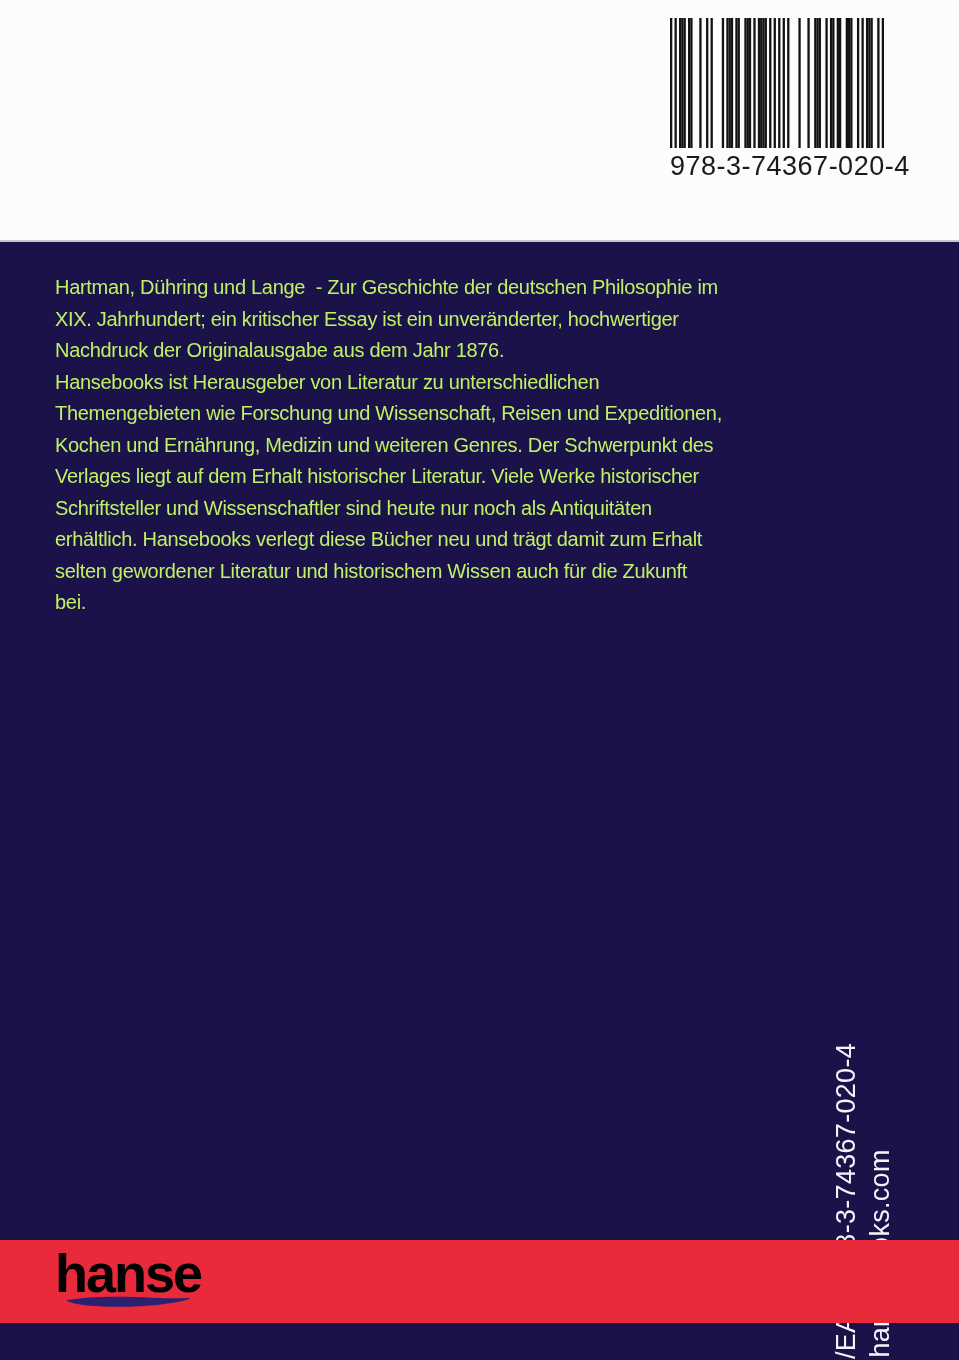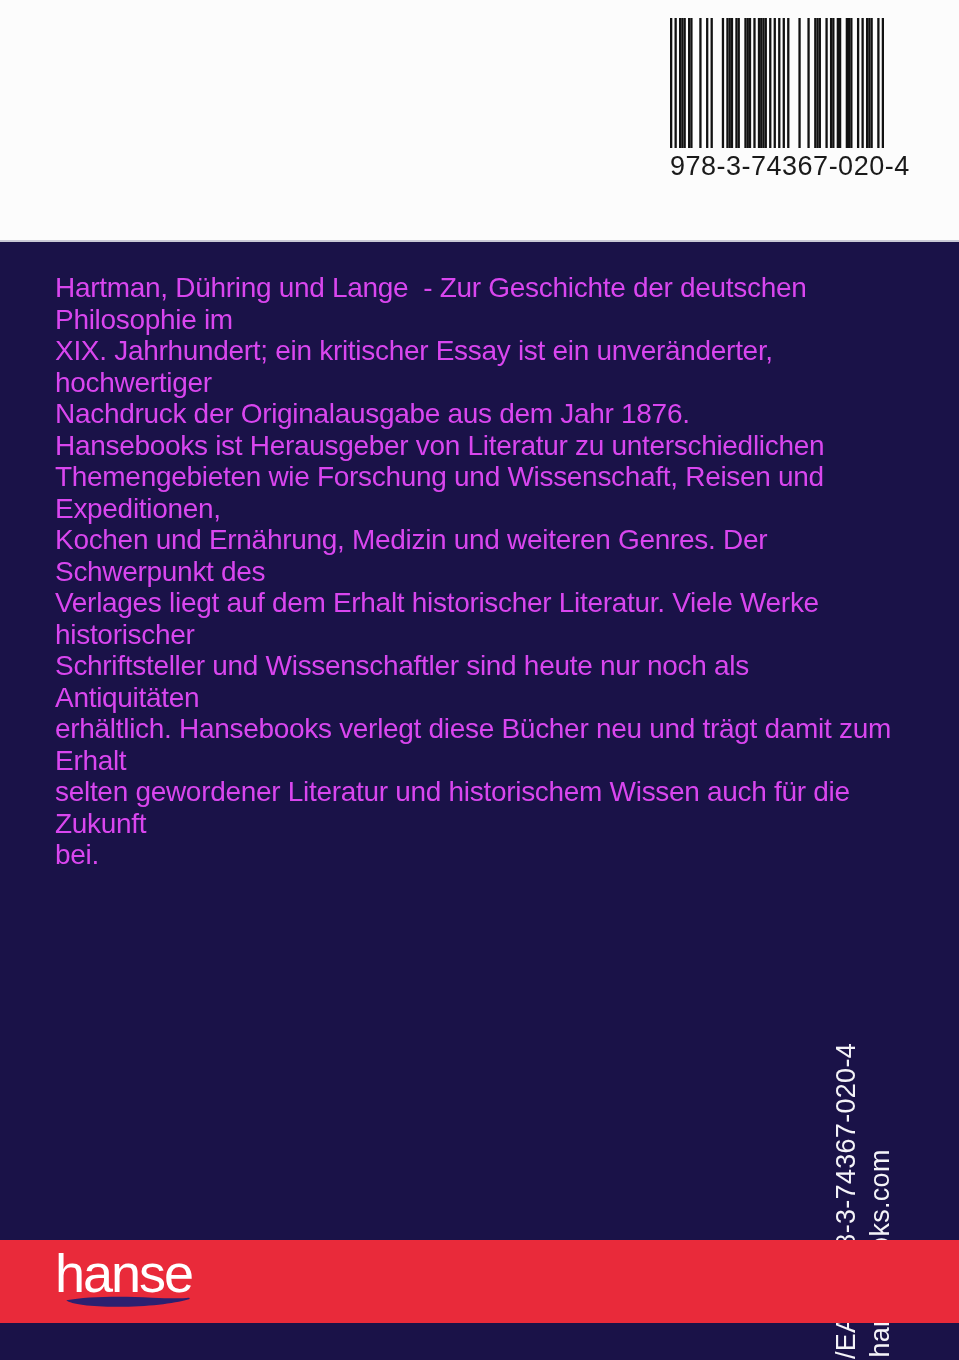--- a/index.html
+++ b/index.html
@@ -22,37 +22,37 @@
   .barcode-svg { display: block; width: 214px; height: 130px; }
   .barcode-svg rect { fill: #121212; }
   .barcode-num {
     margin-top: 3px; font-size: 27px; color: #1a1a1a;
     white-space: nowrap; letter-spacing: 0.5px;
   }
 
   
   .main { position: relative; flex: 1 1 auto; }
   .blurb {
-    padding: 30px 68px 0 55px; color: #d946ef;
-    font-size: 28px; line-height: 31.5px; letter-spacing: -0.3px;
+    padding: 30px 68px 0 55px; color: #bef264;
+    font-size: 20px; line-height: 31.5px; letter-spacing: -0.3px;
   }
   .blurb p { margin: 0; white-space: pre-wrap; }
 
   .spine-meta {
     position: absolute; right: 62px; bottom: 197px;
     transform: rotate(-90deg); transform-origin: 100% 100%;
     color: #f4f3f8; font-size: 27px; line-height: 34px;
     white-space: nowrap; letter-spacing: 0.3px;
   }
 
   
   .band-red { position: relative; height: 83px; background: #e92a3a; flex: 0 0 auto; }
   .logo { position: absolute; left: 55px; top: 8px; width: 160px; }
   .logo-text {
-    display: block; color: #ffffff; font-weight: normal;
+    display: block; color: #000000; font-weight: bold;
     font-size: 54px; line-height: 50px; letter-spacing: -2px;
   }
   .logo-swoosh { display: block; width: 142px; height: 14px; margin: -3px 0 0 2px; }
   .logo-swoosh path { fill: #2c2070; }
 
   .band-bottom { height: 37px; background: #1a1248; flex: 0 0 auto; }
 </style>
 </head>
 <body>
 

